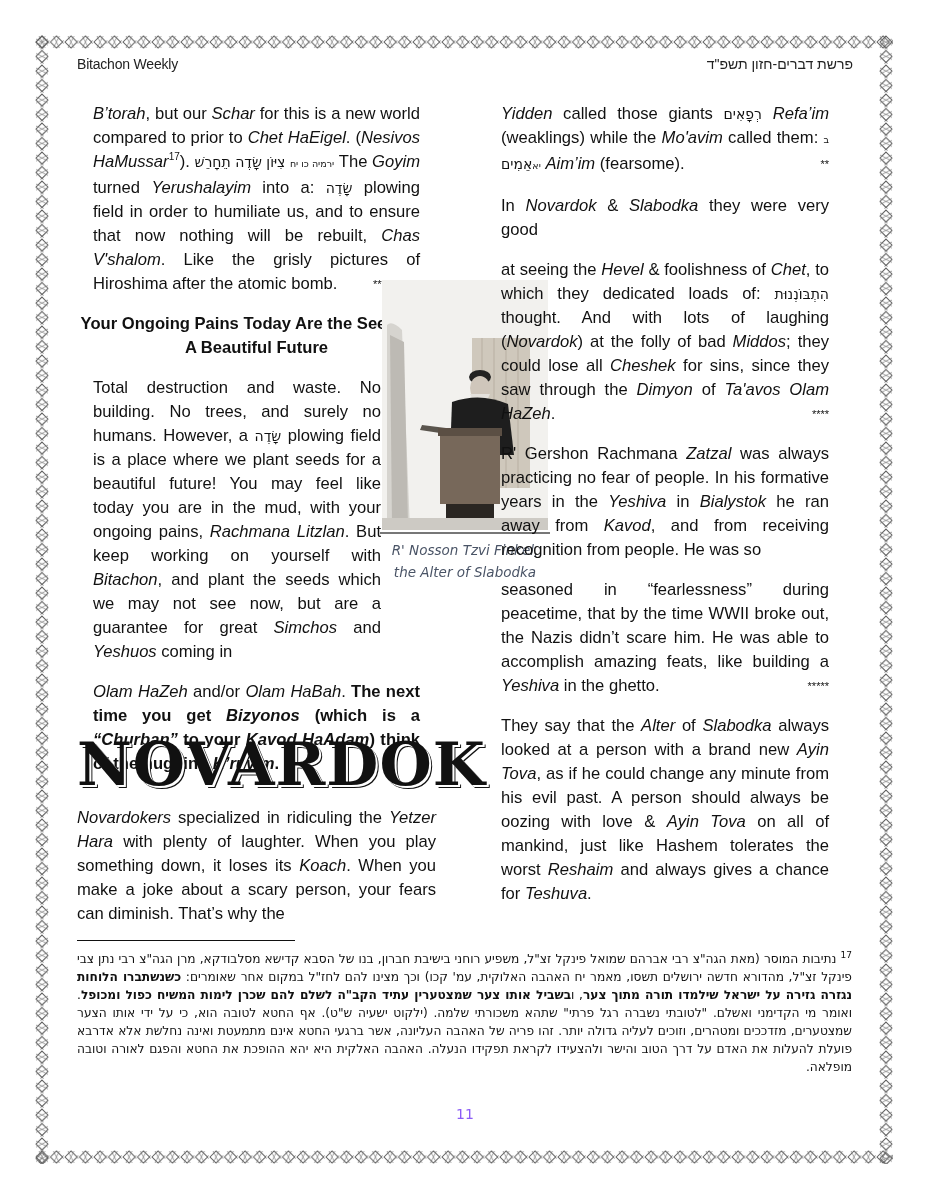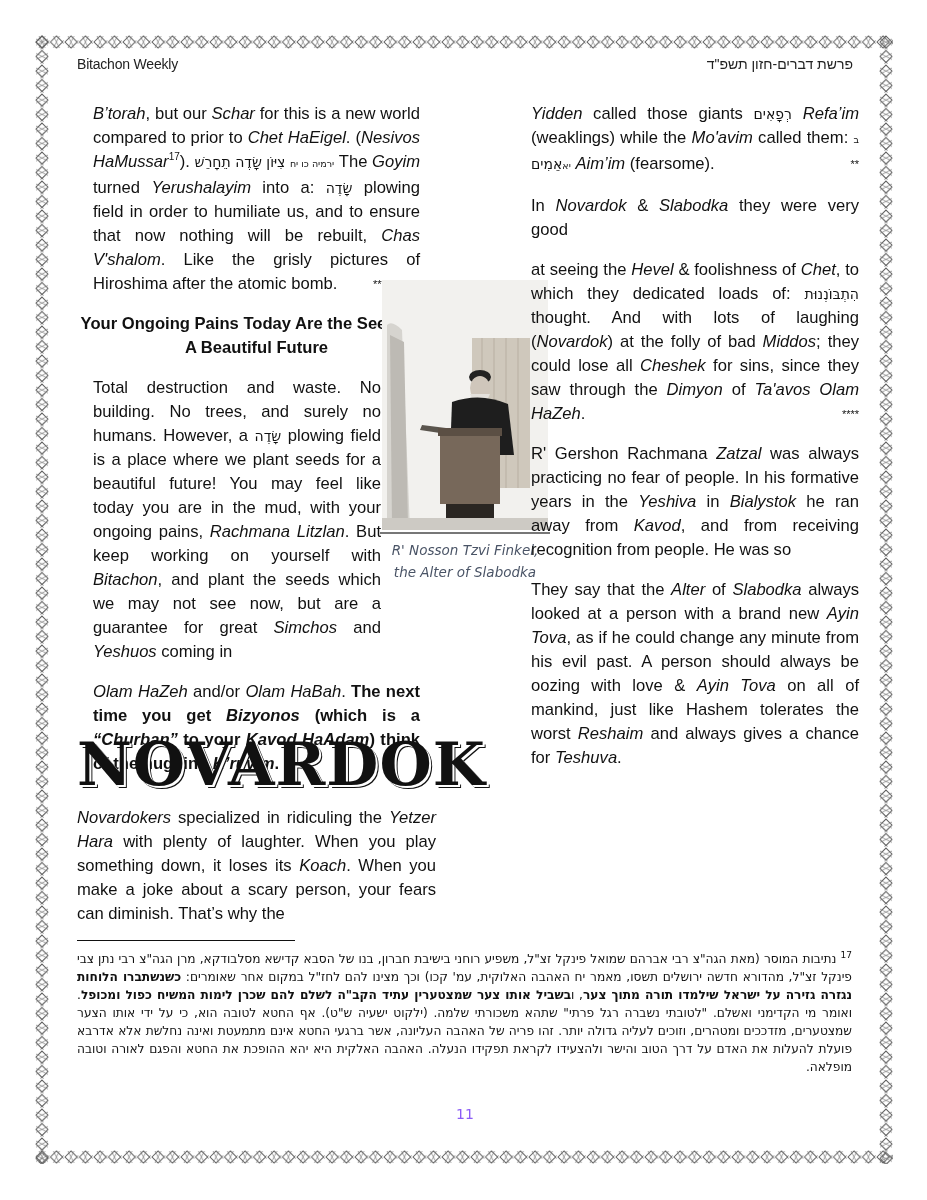--- a/index.html
+++ b/index.html
@@ -19,21 +19,21 @@
 
   
   .run-header { position: absolute; top: 56px; left: 77px; width: 776px; height: 20px;
     font-family: "Liberation Sans", sans-serif; font-size: 14px; color: #222; }
   .run-header .left { position: absolute; left: 0; top: 0; letter-spacing: -0.2px; text-align: right; }
   .run-header .right { position: absolute; right: 0; top: 0; direction: rtl; }
 
   
   .col { position: absolute; font-size: 16.6px; line-height: 24px; text-align: justify; }
   .col-left { left: 77px; top: 86px; width: 359px; }
-  .col-right { left: 515px; top: 86px; width: 360px; }
+  .col-right { left: 485px; top: 86px; width: 360px; }
   .col p { margin: 16px; }
   .col i { font-style: italic; }
   .col b { font-weight: bold; }
   .heb { font-family: "DejaVu Sans", sans-serif; font-size: 14px; direction: rtl; unicode-bidi: embed; }
   .heb-small { font-family: "DejaVu Sans", sans-serif; font-size: 9.5px; direction: rtl; unicode-bidi: embed; }
   .stars { float: right; font-size: 11px; letter-spacing: 0px; }
   .sup { font-size: 10px; vertical-align: super; line-height: 0; }
 
   .subhead { font-weight: bold; text-align: center; font-size: 16.6px; line-height: 24px; }
 
@@ -166,20 +166,23 @@
   <p>
     <span>In </span><i>Novardok</i><span> &amp; </span><i>Slabodka</i><span> they were very good</span>
   </p>
   <p class="narrow-right">
     <span>at seeing the </span><i>Hevel</i><span> &amp; foolishness of </span><i>Chet</i><span>, to which they dedicated loads of: </span><span class="heb">הִתְבּוֹנְנוּת</span><span> thought. And with lots of laughing (</span><i>Novardok</i><span>) at the folly of bad </span><i>Middos</i><span>; they could lose all </span><i>Cheshek</i><span> for sins, since they saw through the </span><i>Dimyon</i><span> of </span><i>Ta'avos Olam HaZeh</i><span>.</span><span class="stars">****</span>
   </p>
   <p class="narrow-right">
     <span>R' Gershon Rachmana </span><i>Zatzal</i><span> was always practicing no fear of people. In his formative years in the </span><i>Yeshiva</i><span> in </span><i>Bialystok</i><span> he ran away from </span><i>Kavod</i><span>, and from receiving recognition from people. He was so</span>
   </p>
   <p>
+    <span>seasoned in “fearlessness” during peacetime, that by the time WWII broke out, the Nazis didn’t scare him. He was able to accomplish amazing feats, like building a </span><i>Yeshiva</i><span> in the ghetto.</span><span class="stars">*****</span>
+  </p>
+  <p>
     <span>They say that the </span><i>Alter</i><span> of </span><i>Slabodka</i><span> always looked at a person with a brand new </span><i>Ayin Tova</i><span>, as if he could change any minute from his evil past. A person should always be oozing with love &amp; </span><i>Ayin Tova</i><span> on all of mankind, just like Hashem tolerates the worst </span><i>Reshaim</i><span> and always gives a chance for </span><i>Teshuva</i><span>.</span>
   </p>
 </div>
 
 <div class="fn-rule"></div>
 <div class="footnote">
   <span class="fn-num">17</span><span> נתיבות המוסר (מאת הגה"צ רבי אברהם שמואל פינקל זצ"ל, משפיע רוחני בישיבת חברון, בנו של הסבא קדישא מסלבודקא, מרן הגה"צ רבי נתן צבי פינקל זצ"ל, מהדורא חדשה ירושלים תשסו, מאמר יח האהבה האלוקית, עמ' קכו) וכך מצינו להם לחז"ל במקום אחר שאומרים: </span><b>כשנשתברו הלוחות נגזרה גזירה על ישראל שילמדו תורה מתוך צער</b><span>, ו</span><b>בשביל אותו צער שמצטערין עתיד הקב"ה לשלם להם שכרן לימות המשיח כפול ומכופל</b><span>. ואומר מי הקדימני ואשלם. "לטובתי נשברה רגל פרתי" שתהא משכורתי שלמה. (ילקוט ישעיה ש"ט). אף החטא לטובה הוא, כי על ידי אותו הצער שמצטערים, מזדככים ומטהרים, וזוכים לעליה גדולה יותר. זהו פריה של האהבה העליונה, אשר ברגעי החטא אינם מתמעטת ואינה נחלשת אלא אדרבא פועלת להעלות את האדם על דרך הטוב והישר ולהצעידו לקראת תפקידו הנעלה. האהבה האלקית היא יהא ההופכת את החטא והפגם לאורה וטובה מופלאה.</span>
 </div>
 
 <div class="page-number">11</div>

